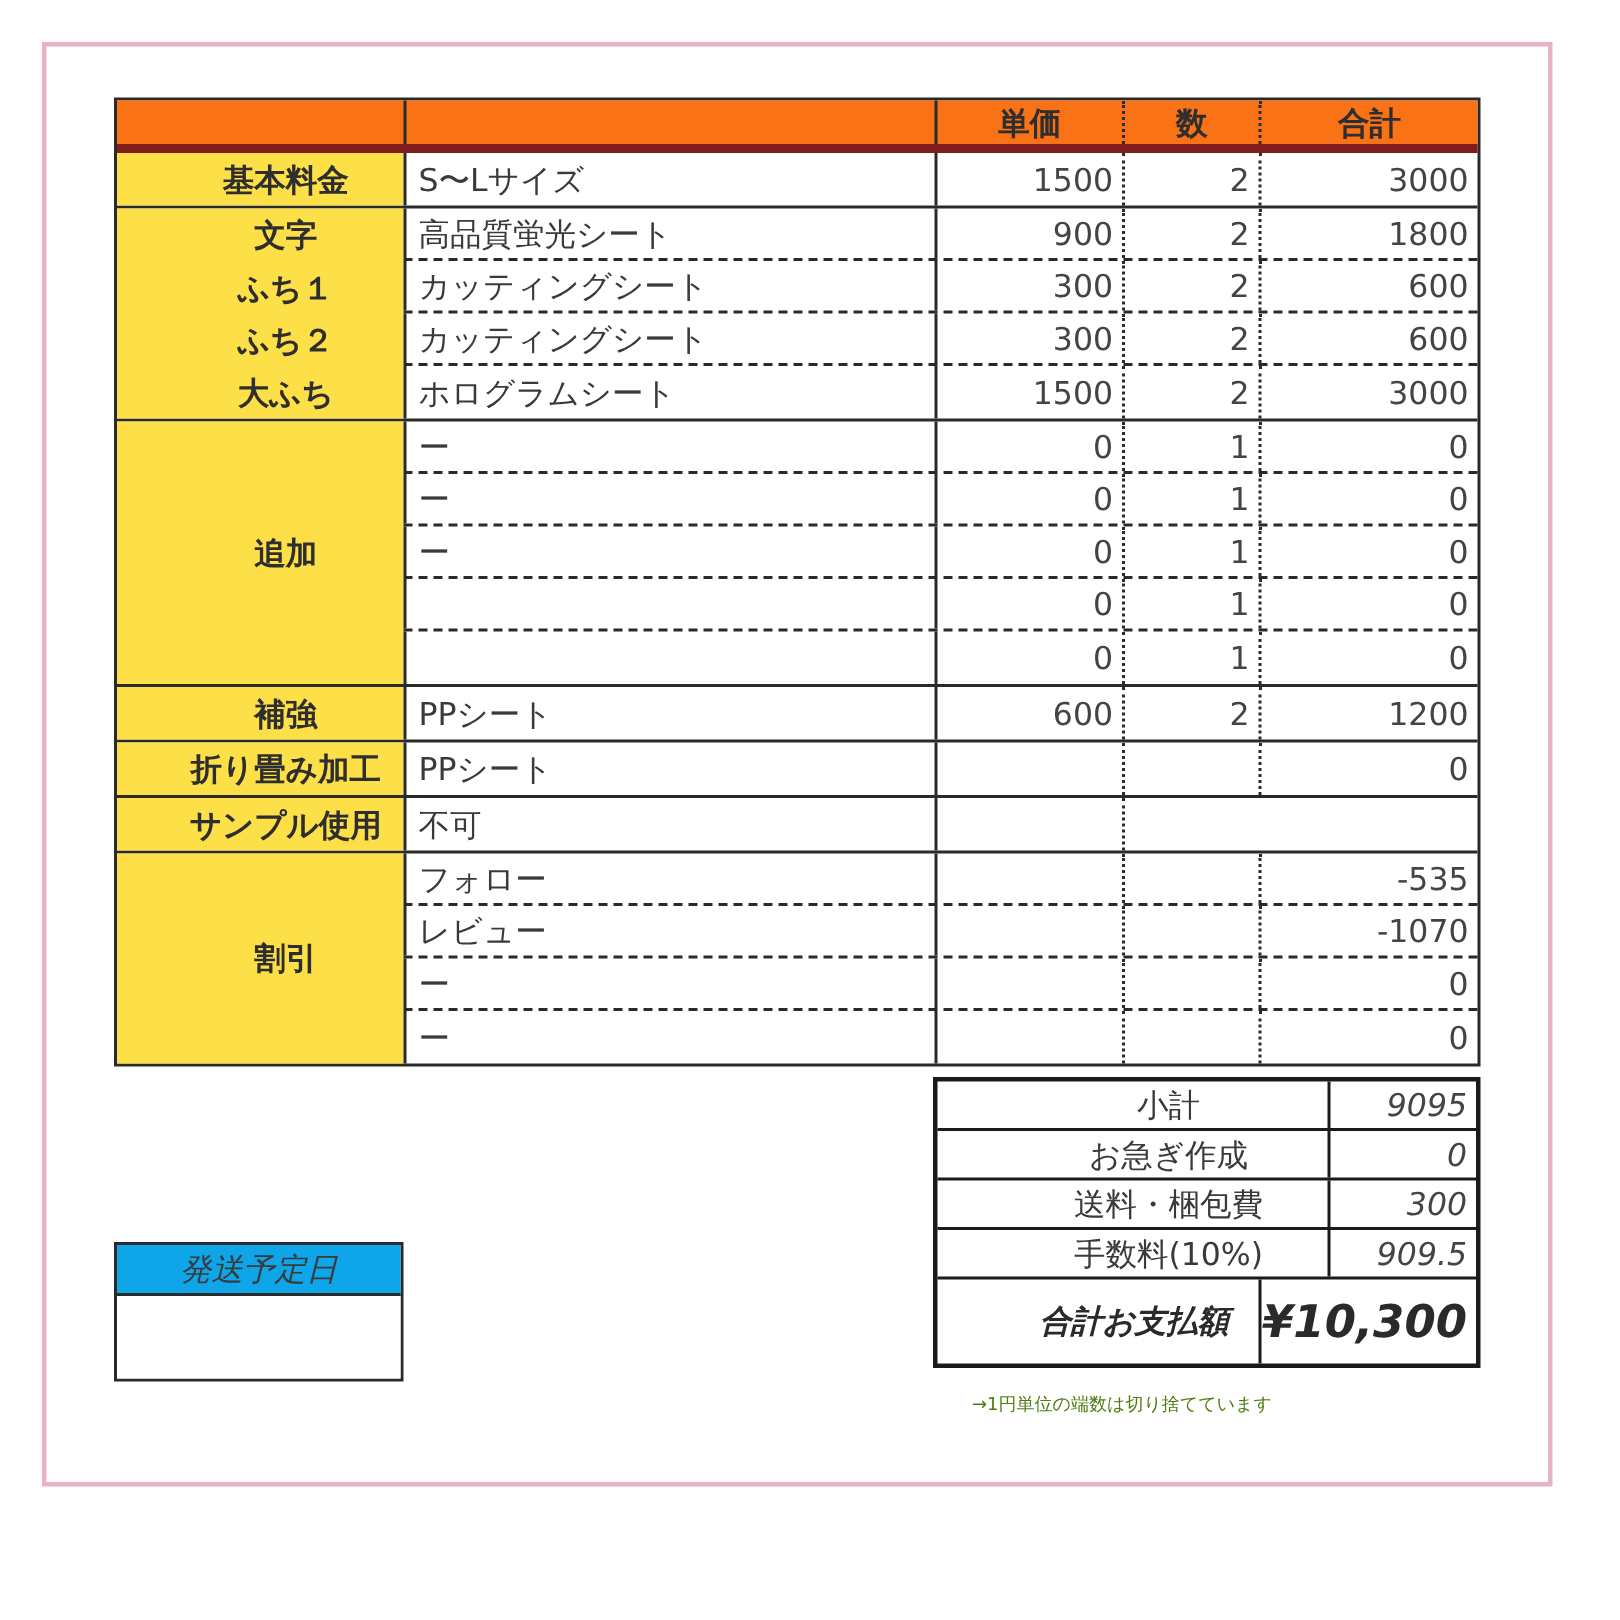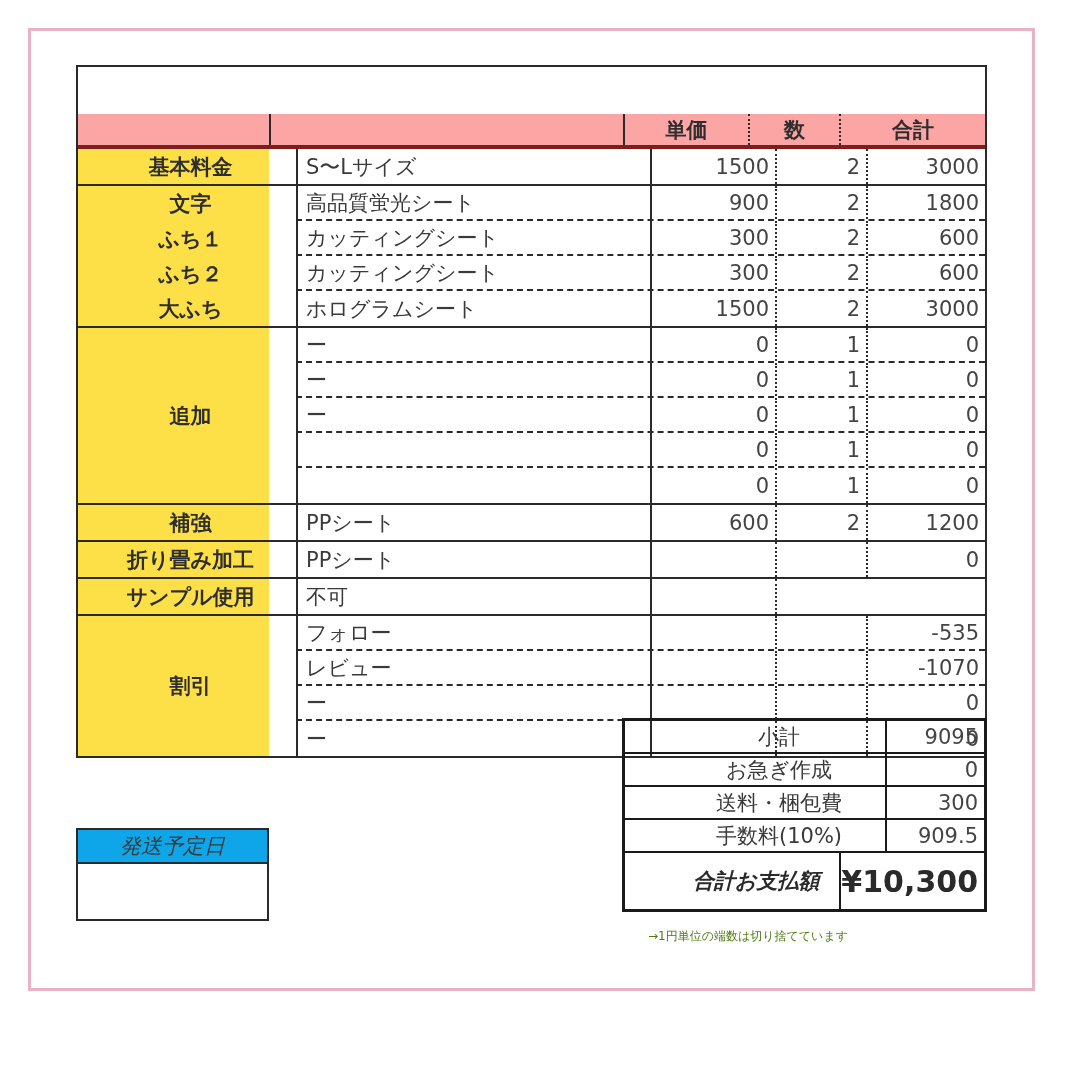--- a/index.html
+++ b/index.html
@@ -10,51 +10,51 @@
     position: absolute; left: 28px; top: 28px; width: 1007px; height: 963px;
     border: 3px solid #e9b3c6; background: #fff;
   }
 
   
   .main-table {
     position: absolute; left: 76px; top: 65px; width: 911px;
     border: 2px solid #2a2a2a;
   }
   .row { display: flex; height: 35px; }
-  .row.hdr { background: #fca5a5; border-bottom: 4px solid #7f1d1d; margin-top: 47px; }
+  .row.hdr { background: #f97316; border-bottom: 6px solid #7f1d1d; }
   .c { height: 100%; display: flex; align-items: center; font-size: 21px; white-space: nowrap; overflow: hidden; }
   .c-label { width: 191px; justify-content: center; font-weight: bold; color: #2e2e2e; }
   .c-desc { width: 354px; padding-left: 8px; color: #3a3a3a; border-left: 2px solid #2a2a2a; }
   .c-price { width: 125px; justify-content: flex-end; padding-right: 6px; border-left: 2px solid #2a2a2a; color: #444; }
   .c-qty { width: 91px; justify-content: flex-end; padding-right: 6px; border-left: 2px dotted #2a2a2a; color: #444; }
   .c-total { flex: 1; justify-content: flex-end; padding-right: 6px; border-left: 2px dotted #2a2a2a; color: #444; }
   .hdr .c { font-weight: bold; justify-content: center; padding: 0; color: #2e2e2e; }
 
   .group { display: flex; border-bottom: 2px solid #2a2a2a; }
   .group:last-child { border-bottom: none; }
   .g-label {
     width: 191px; background: #fde047; display: flex; flex-direction: column;
     justify-content: center; align-items: center; font-weight: bold; font-size: 21px; color: #2e2e2e; padding-left: 34px;
   }
   .g-label.stack { justify-content: flex-start; }
   .g-label.stack span { height: 35px; display: flex; align-items: center; }
-  .g-rows { flex: 1; display: flex; flex-direction: column; margin-left: 27px; }
+  .g-rows { flex: 1; display: flex; flex-direction: column; }
   .g-rows .row { border-bottom: 2px dashed #2a2a2a; }
   .g-rows .row:last-child { border-bottom: none; }
   .g-rows .c-desc { width: 354px; }
 
   
   .summary {
     position: absolute; left: 622px; top: 718px; width: 365px;
     border: 3px solid #1a1a1a;
   }
   .s-row { display: flex; height: 33px; border-bottom: 2px solid #1a1a1a; padding-left: 48px; }
   .s-row:last-child { border-bottom: none; height: 56px; }
   .s-label { width: 214px; display: flex; align-items: center; justify-content: center; font-size: 21px; color: #3a3a3a; border-right: 2px solid #1a1a1a; }
-  .s-val { flex: 1; display: flex; align-items: center; justify-content: flex-end; padding-right: 6px; font-size: 21px; color: #444; }
+  .s-val { flex: 1; display: flex; align-items: center; justify-content: flex-end; padding-right: 6px; font-size: 21px; color: #444; font-style: italic; }
   .s-row.total .s-label { font-weight: bold; color: #2a2a2a; font-style: italic; }
   .s-row.total .s-val { font-weight: bold; font-size: 30px; color: #2a2a2a; }
 
   .note {
     position: absolute; left: 648px; top: 928px; width: 330px; text-align: left;
     font-size: 12px; color: #4d7c0f;
   }
 
   
   .ship {

